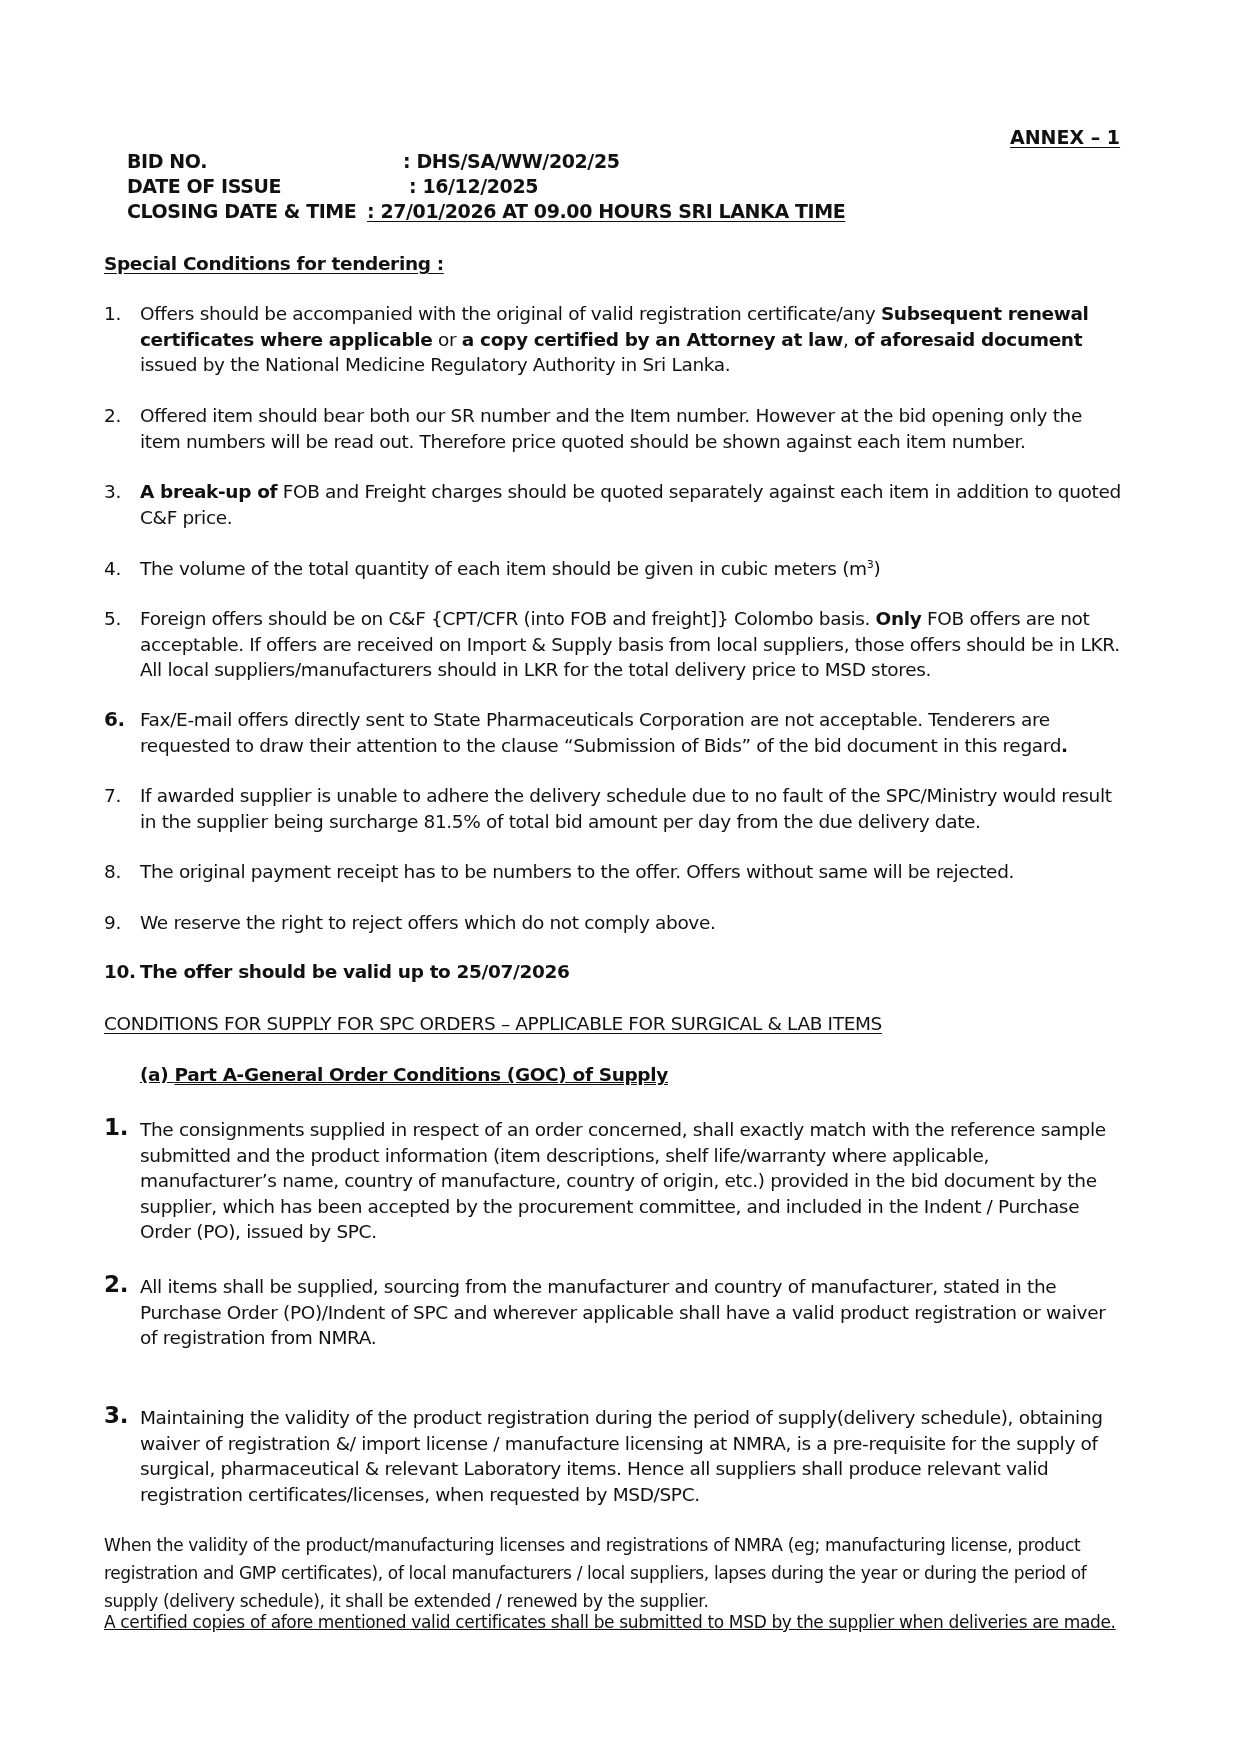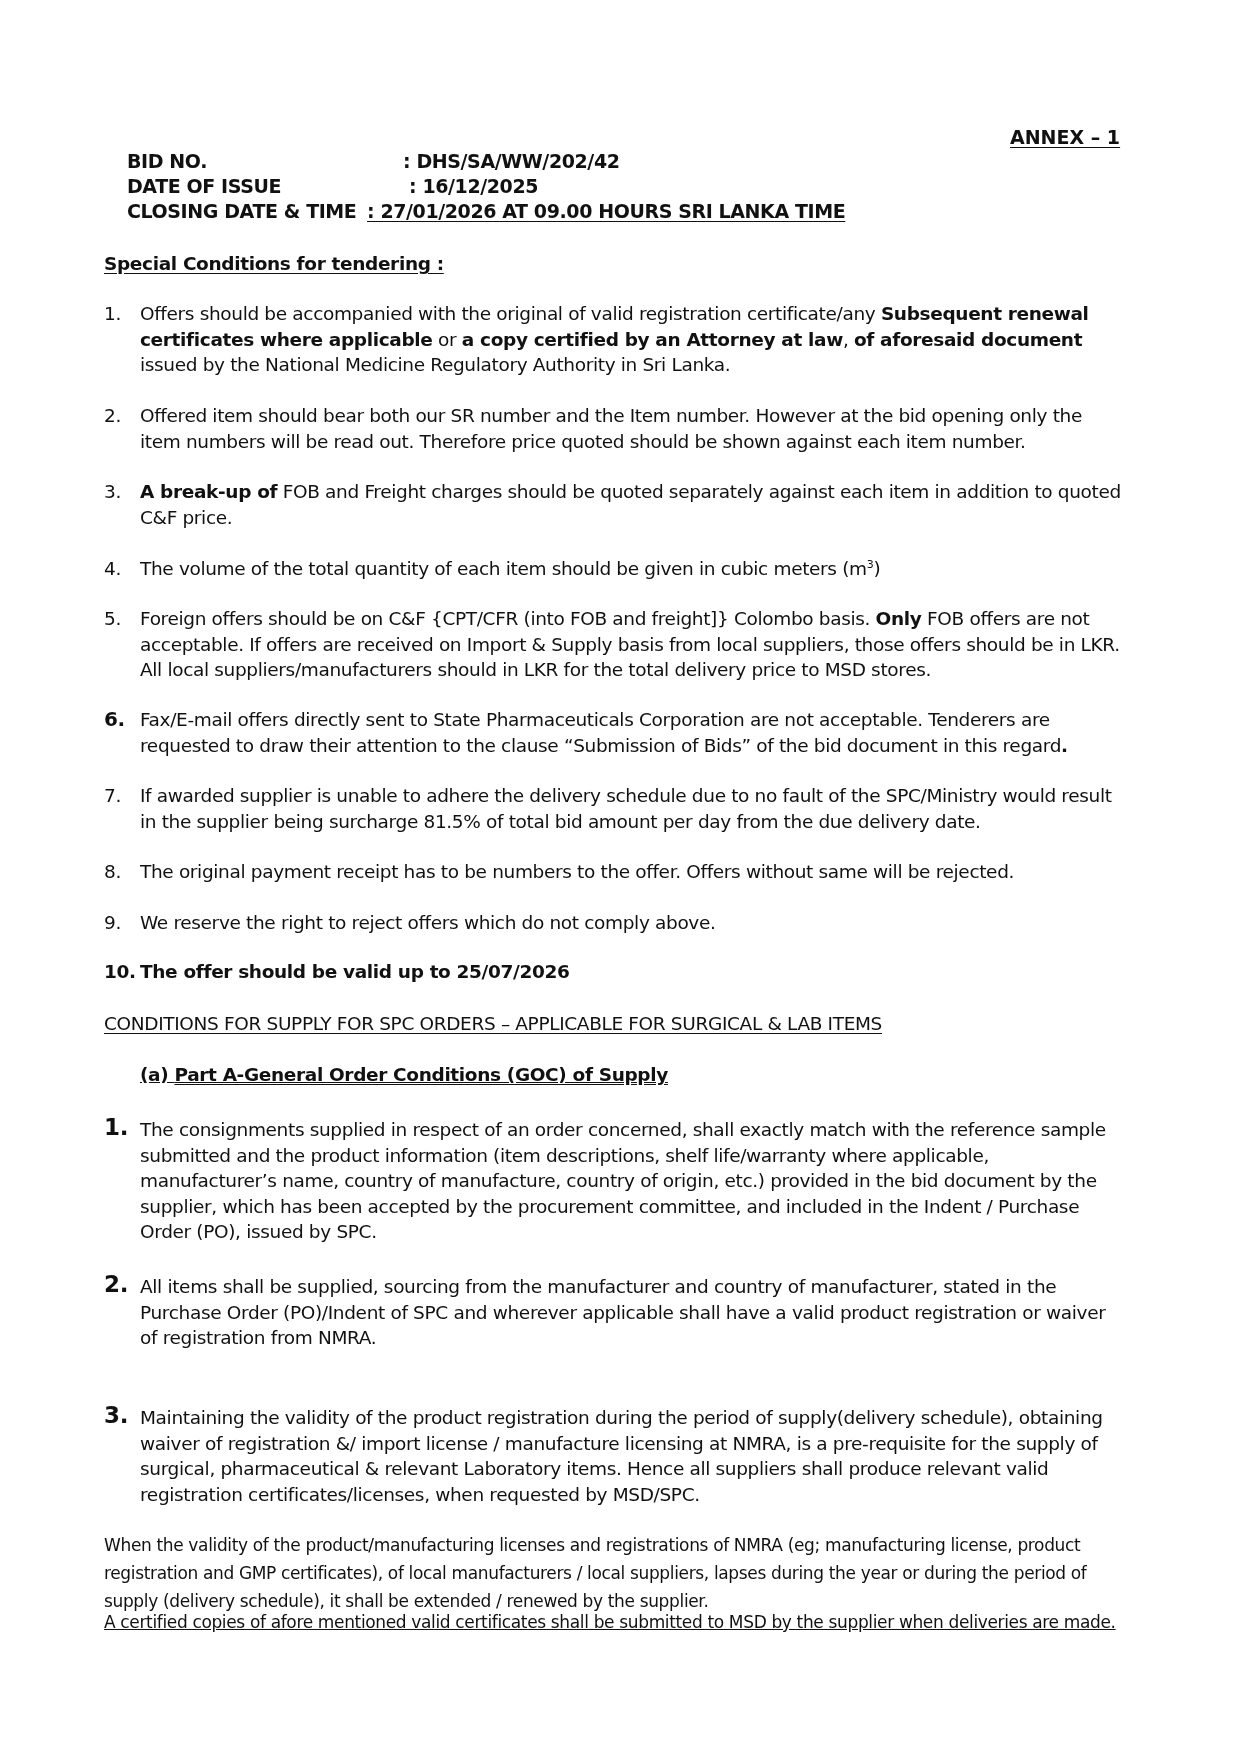--- a/index.html
+++ b/index.html
@@ -19,21 +19,21 @@
   .para { position:absolute; left:104px; width:1020px; font-size:17px; line-height:28px; letter-spacing:-0.35px; }
   sup { font-size:11px; line-height:0; }
 </style>
 </head>
 <body>
 
 <div class="annex">ANNEX – 1</div>
 
 <div class="hdr" style="top:150px;">
   <span class="lbl">BID NO.</span>
-  <span class="val" style="left:276px;">:  DHS/SA/WW/202/42</span>
+  <span class="val" style="left:276px;">:  DHS/SA/WW/202/25</span>
 </div>
 <div class="hdr" style="top:175px;">
   <span class="lbl">DATE OF ISSUE</span>
   <span class="val" style="left:282px;">:  16/12/2025</span>
 </div>
 <div class="hdr u" style="top:200px;">
   <span class="lbl">CLOSING DATE &amp; TIME</span>
   <span class="val u" style="left:240px;">:  27/01/2026   AT 09.00 HOURS SRI LANKA TIME</span>
 </div>
 

